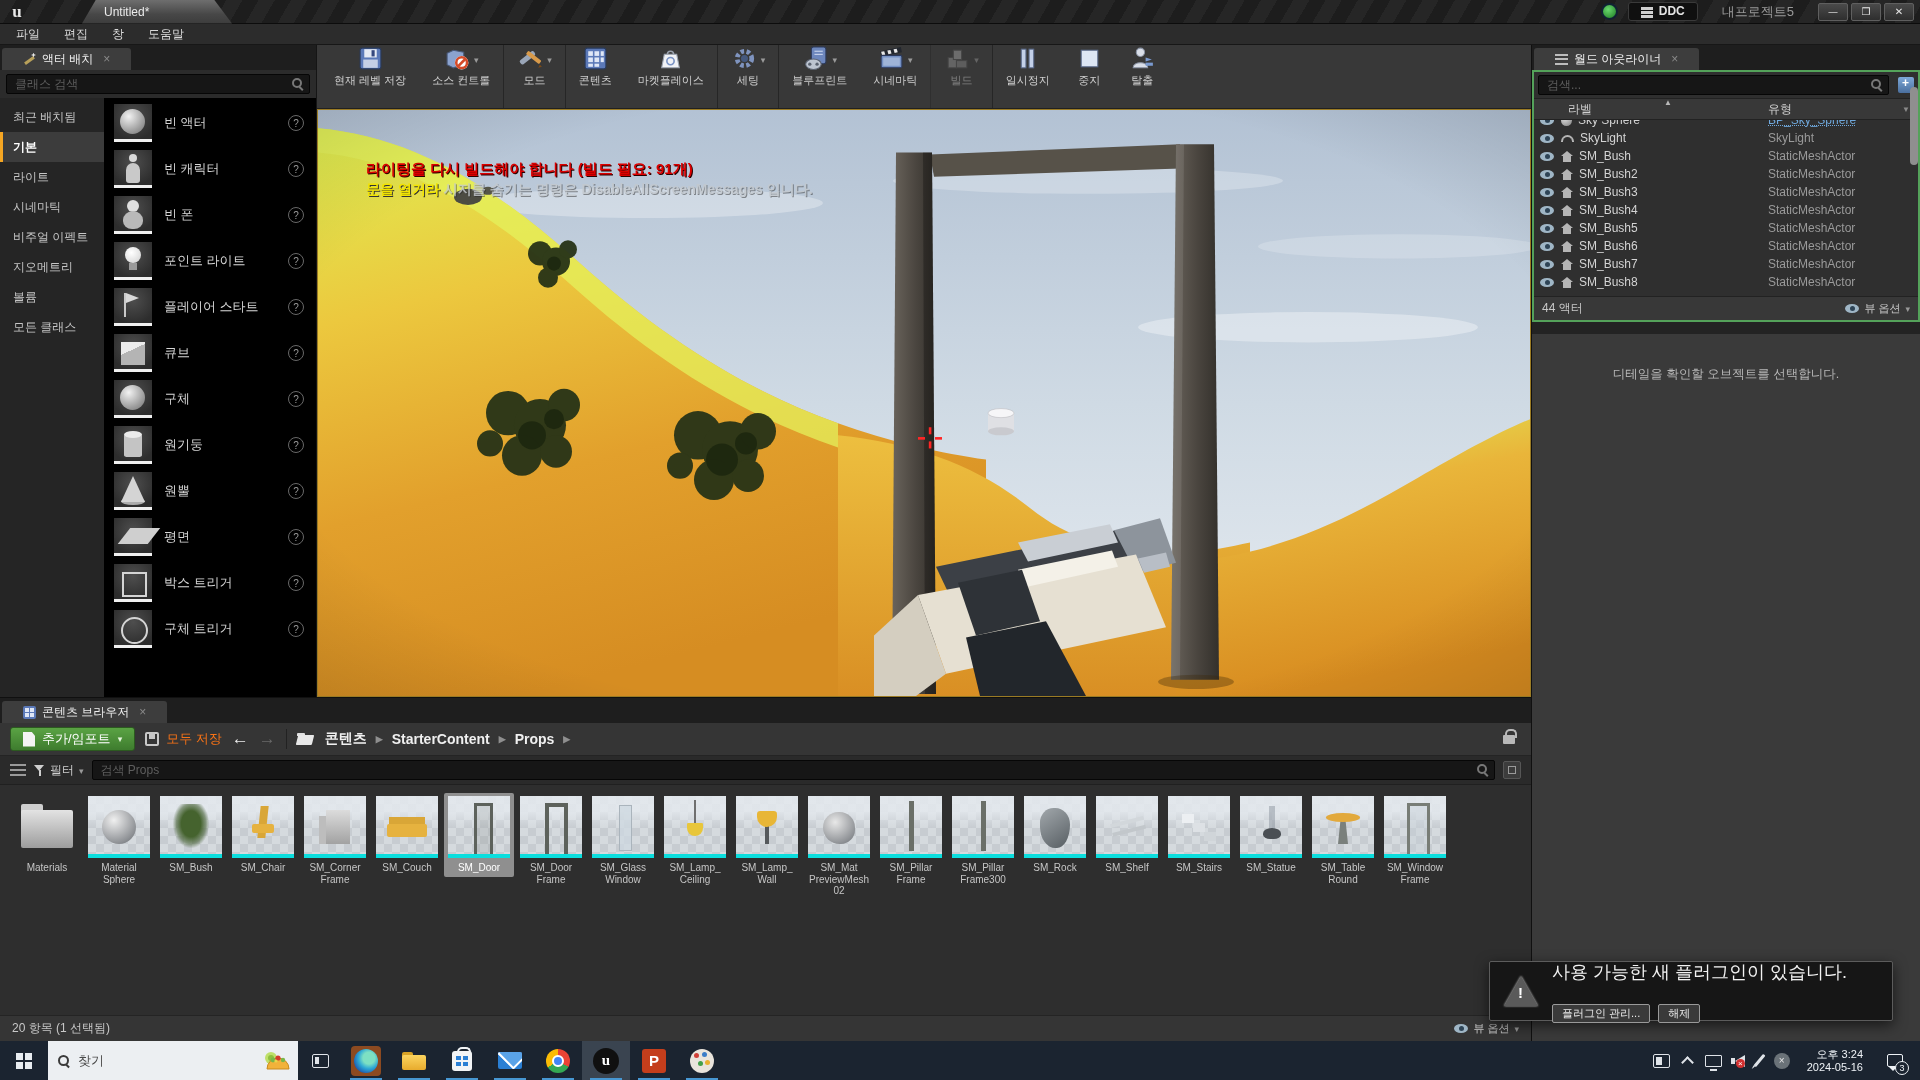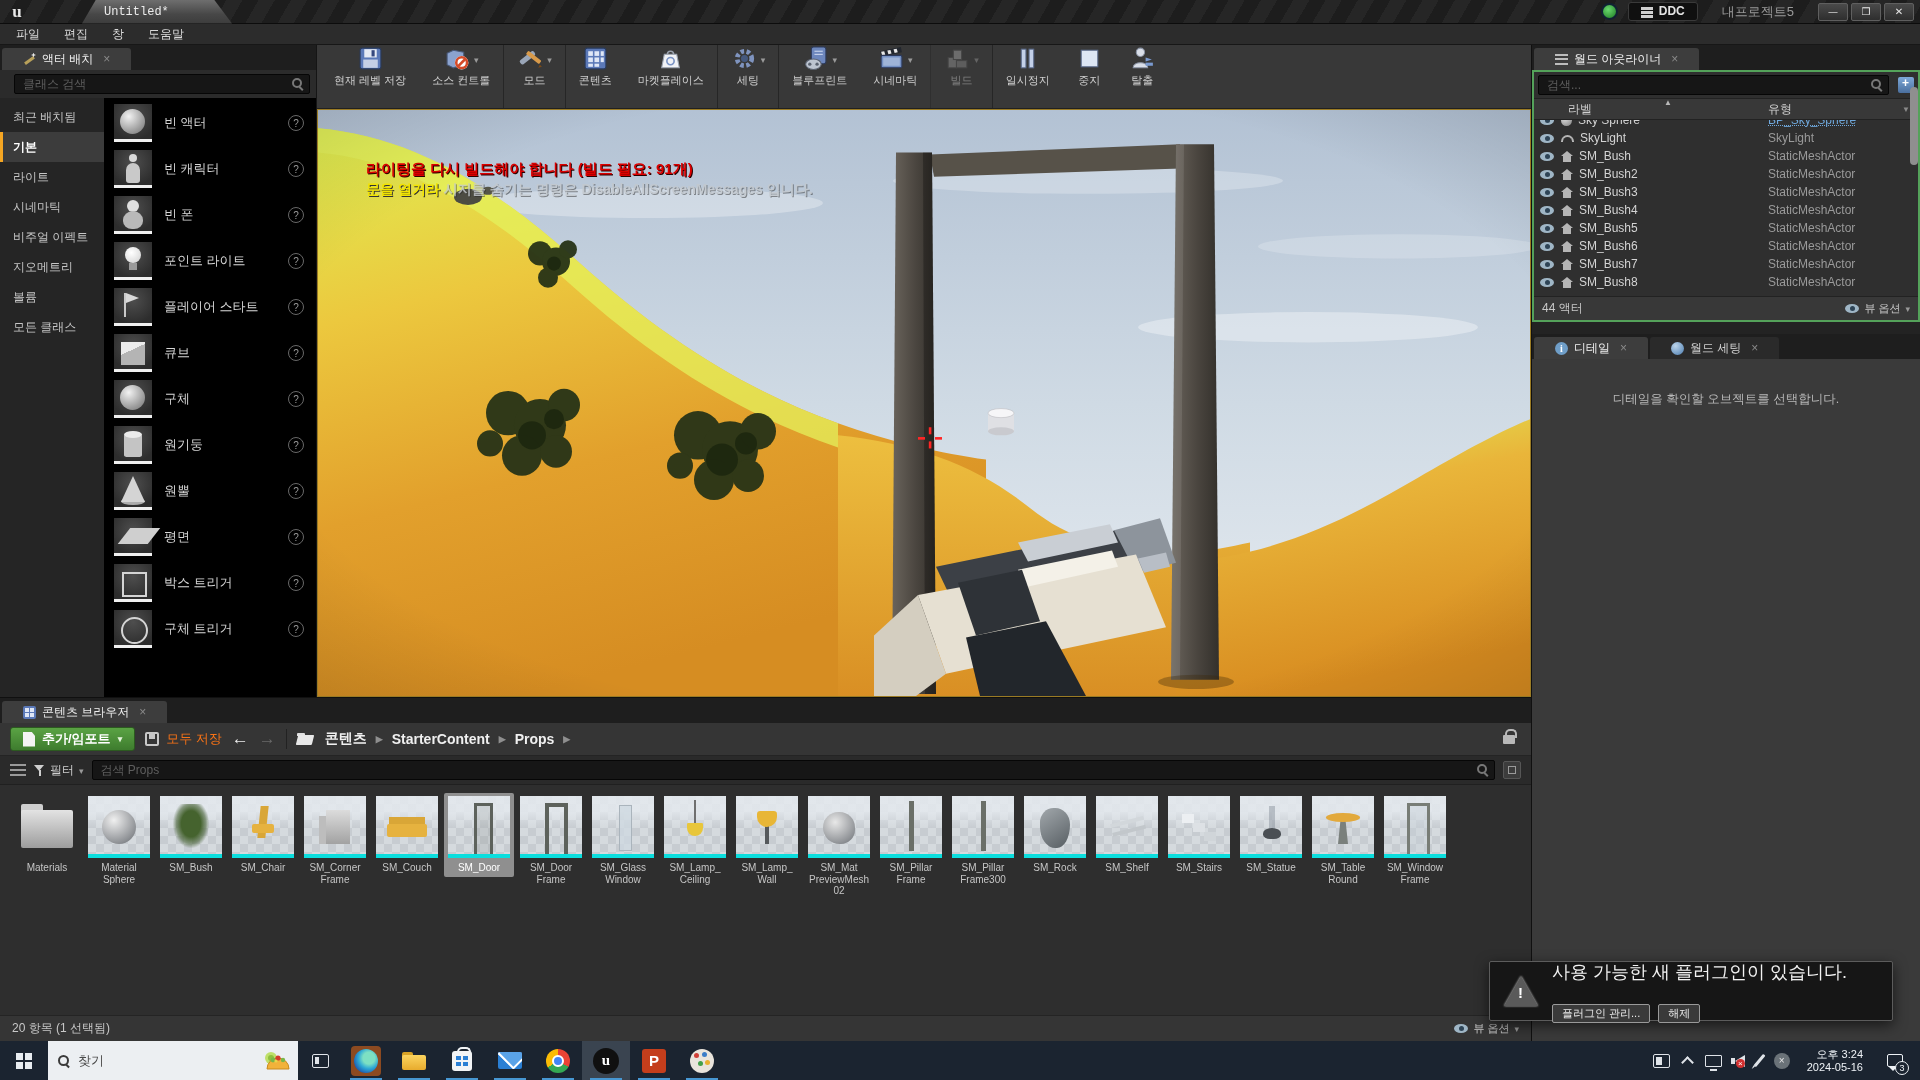--- a/index.html
+++ b/index.html
@@ -9,21 +9,21 @@
 
   
   #titlebar { position:absolute; left:0; top:0; width:1920px; height:24px;
     background:repeating-linear-gradient(120deg,#262626 0 14px,#1d1d1d 14px 28px);
     border-bottom:1px solid #0c0c0c; display:flex; align-items:center; }
   .ue-logo { width:34px; height:24px; display:flex; align-items:center; justify-content:center;
     color:#e8e8e8; font-family:"Liberation Serif",serif; font-weight:bold; font-size:17px; }
   .doc-tab { height:24px; min-width:150px; padding:0 26px 0 22px; margin-left:48px;
     background:linear-gradient(#6e6e6e,#474747 60%,#3c3c3c);
     clip-path:polygon(14px 0, calc(100% - 18px) 0, 100% 100%, 0 100%);
-    display:flex; align-items:center; color:#ececec; font-size:12px;font-family:Liberation Mono, monospace; }
+    display:flex; align-items:center; color:#ececec; font-size:12px; }
   .tb-right { margin-left:auto; display:flex; align-items:center; gap:10px; padding-right:6px; height:100%; }
   .tut-badge { width:17px; height:17px; border-radius:50%;
     background:radial-gradient(circle at 40% 35%, #69d96e, #1d7a23); border:2px solid #123; }
   .ddc-btn { display:flex; align-items:flex-end; gap:6px; background:#101010; border:1px solid #3a3a3a;
     border-radius:3px; padding:2px 12px; color:#e4e4e4; font-size:12px; font-weight:bold; height:19px; cursor:pointer; }
   .ic-server { width:12px; height:11px; display:inline-block;
     background:linear-gradient(#cfcfcf 0 3px, transparent 3px 4px, #cfcfcf 4px 7px, transparent 7px 8px, #cfcfcf 8px 11px); }
   .proj-name { color:#9a9a9a; font-size:13px; padding:0 14px; }
   .winctl { display:flex; gap:3px; }
   .winbtn { width:30px; height:18px; background:linear-gradient(#4a4a4a,#2e2e2e); border:1px solid #5f5f5f;
@@ -45,21 +45,21 @@
   .tab-x::after { content:"×"; color:#8a8a8a; font-size:12px; margin-left:4px; }
 
   
   #place { position:absolute; left:0; top:45px; width:317px; height:652px; background:#2b2b2b;
     border-right:1px solid #151515; display:flex; flex-direction:column; }
   .ic-wand { width:13px; height:13px; position:relative; display:inline-block; }
   .ic-wand::before { content:""; position:absolute; left:1px; top:6px; width:11px; height:3px;
     background:#b9a15a; transform:rotate(-35deg); }
   .ic-wand::after { content:""; position:absolute; right:0; top:0; width:5px; height:5px;
     background:#e8e8e8; clip-path:polygon(50% 0,63% 37%,100% 50%,63% 63%,50% 100%,37% 63%,0 50%,37% 37%); }
-  .search-row { padding:4px 6px; background:#2b2b2b;margin-left:8px; }
+  .search-row { padding:4px 6px; background:#2b2b2b; }
   .search-box { position:relative; width:100%; height:20px; }
   .search-box input { width:100%; height:20px; background:#161616; border:1px solid #060606;
     border-radius:2px; color:#c8c8c8; font-size:12px; padding:0 22px 0 8px; outline:none; }
   .search-box input::placeholder { color:#5e5e5e; }
   .ic-mag { position:absolute; right:6px; top:4px; width:12px; height:12px; }
   .ic-mag::before { content:""; position:absolute; left:0; top:0; width:6px; height:6px;
     border:2px solid #777; border-radius:50%; }
   .ic-mag::after { content:""; position:absolute; left:8px; top:8px; width:5px; height:2px;
     background:#777; transform:rotate(45deg); transform-origin:0 0; }
   .pa-body { display:flex; flex:1; overflow:hidden; }
@@ -183,21 +183,21 @@
   .ic-grid-sm { width:13px; height:13px; border-radius:2px; background:#5b79b8; position:relative; }
   .ic-grid-sm::after { content:""; position:absolute; inset:2px;
     background:
       linear-gradient(transparent 0 40%, #5b79b8 40% 60%, transparent 60%),
       linear-gradient(90deg, transparent 0 40%, #5b79b8 40% 60%, transparent 60%),
       #dfe7f6; }
   #cb-toolbar { height:33px; background:#353535; border-bottom:1px solid #242424; display:flex;
     align-items:center; gap:10px; padding:0 10px; }
   .btn-green { display:flex; align-items:center; gap:7px; background:linear-gradient(#5aa344,#3e7c2e);
     border:1px solid #2c5a20; border-radius:3px; height:24px; padding:0 12px; color:#fff;
-    font-weight:bold; font-size:13px; cursor:pointer; }
+    font-weight:normal; font-size:13px; cursor:pointer; }
   .btn-green::after { content:"▾"; font-size:9px; color:#e4f4dc; }
   .ic-doc { width:12px; height:15px; background:#f4f4f4; position:relative;
     clip-path:polygon(0 0, 70% 0, 100% 28%, 100% 100%, 0 100%); }
   .btn-flat { display:flex; align-items:center; gap:7px; background:none; border:none;
     color:#f97316; font-size:13px; cursor:pointer; }
   .ic-floppy { width:14px; height:14px; border:2px solid #c8c8c8; border-radius:2px; position:relative; }
   .ic-floppy::after { content:""; position:absolute; left:2px; top:0; width:6px; height:5px; background:#c8c8c8; }
   .nav-arrows { display:flex; align-items:center; gap:10px; font-size:17px; }
   .arr-back { color:#ececec; cursor:pointer; }
   .arr-back::after { content:"←"; }
@@ -880,32 +880,20 @@
       <span class="ol-scrollthumb"></span>
       <div class="ol-footer">
         <span>44 액터</span>
         <span class="viewopt">
           <span class="ic-eye"></span>
           <span>뷰 옵션</span>
         </span>
       </div>
     </div>
     <div class="rp-gap"></div>
-    <div class="ptab-row">
-      <div class="ptab active">
-        <span class="ic-info"></span>
-        <span>디테일</span>
-        <span class="tab-x"></span>
-      </div>
-      <div class="ptab">
-        <span class="ic-globe"></span>
-        <span>월드 세팅</span>
-        <span class="tab-x"></span>
-      </div>
-    </div>
     <div id="details-body">
       <span>디테일을 확인할 오브젝트를 선택합니다.</span>
     </div>
   </aside>
 
   <section id="cb">
     <div class="ptab-row">
       <div class="ptab active">
         <span class="ic-grid-sm"></span>
         <span>콘텐츠 브라우저</span>

